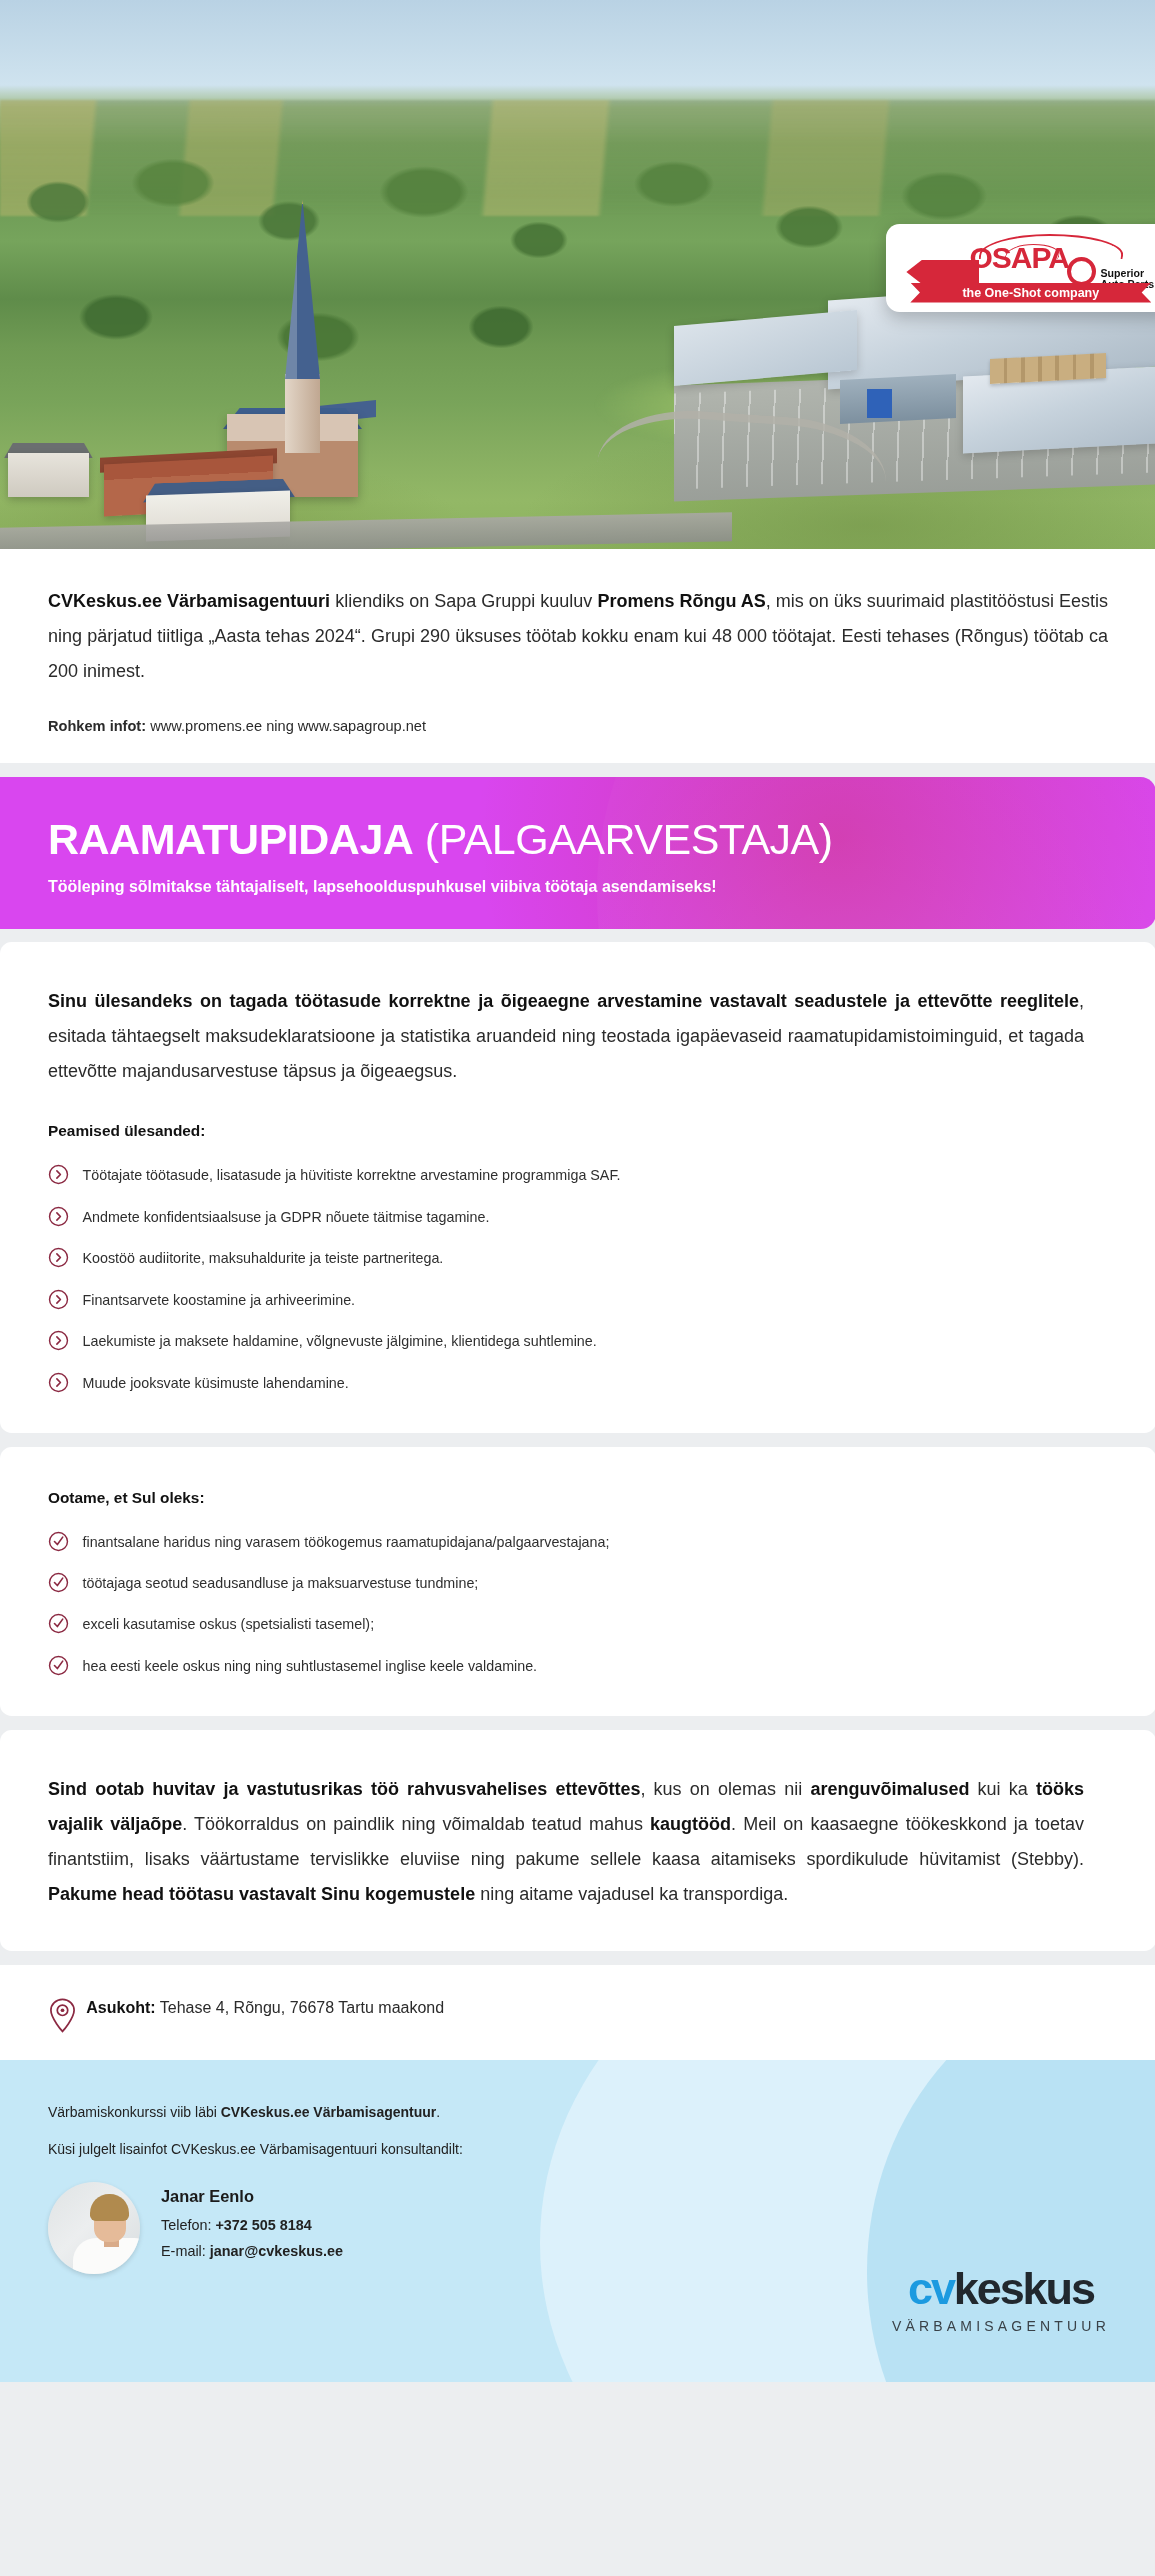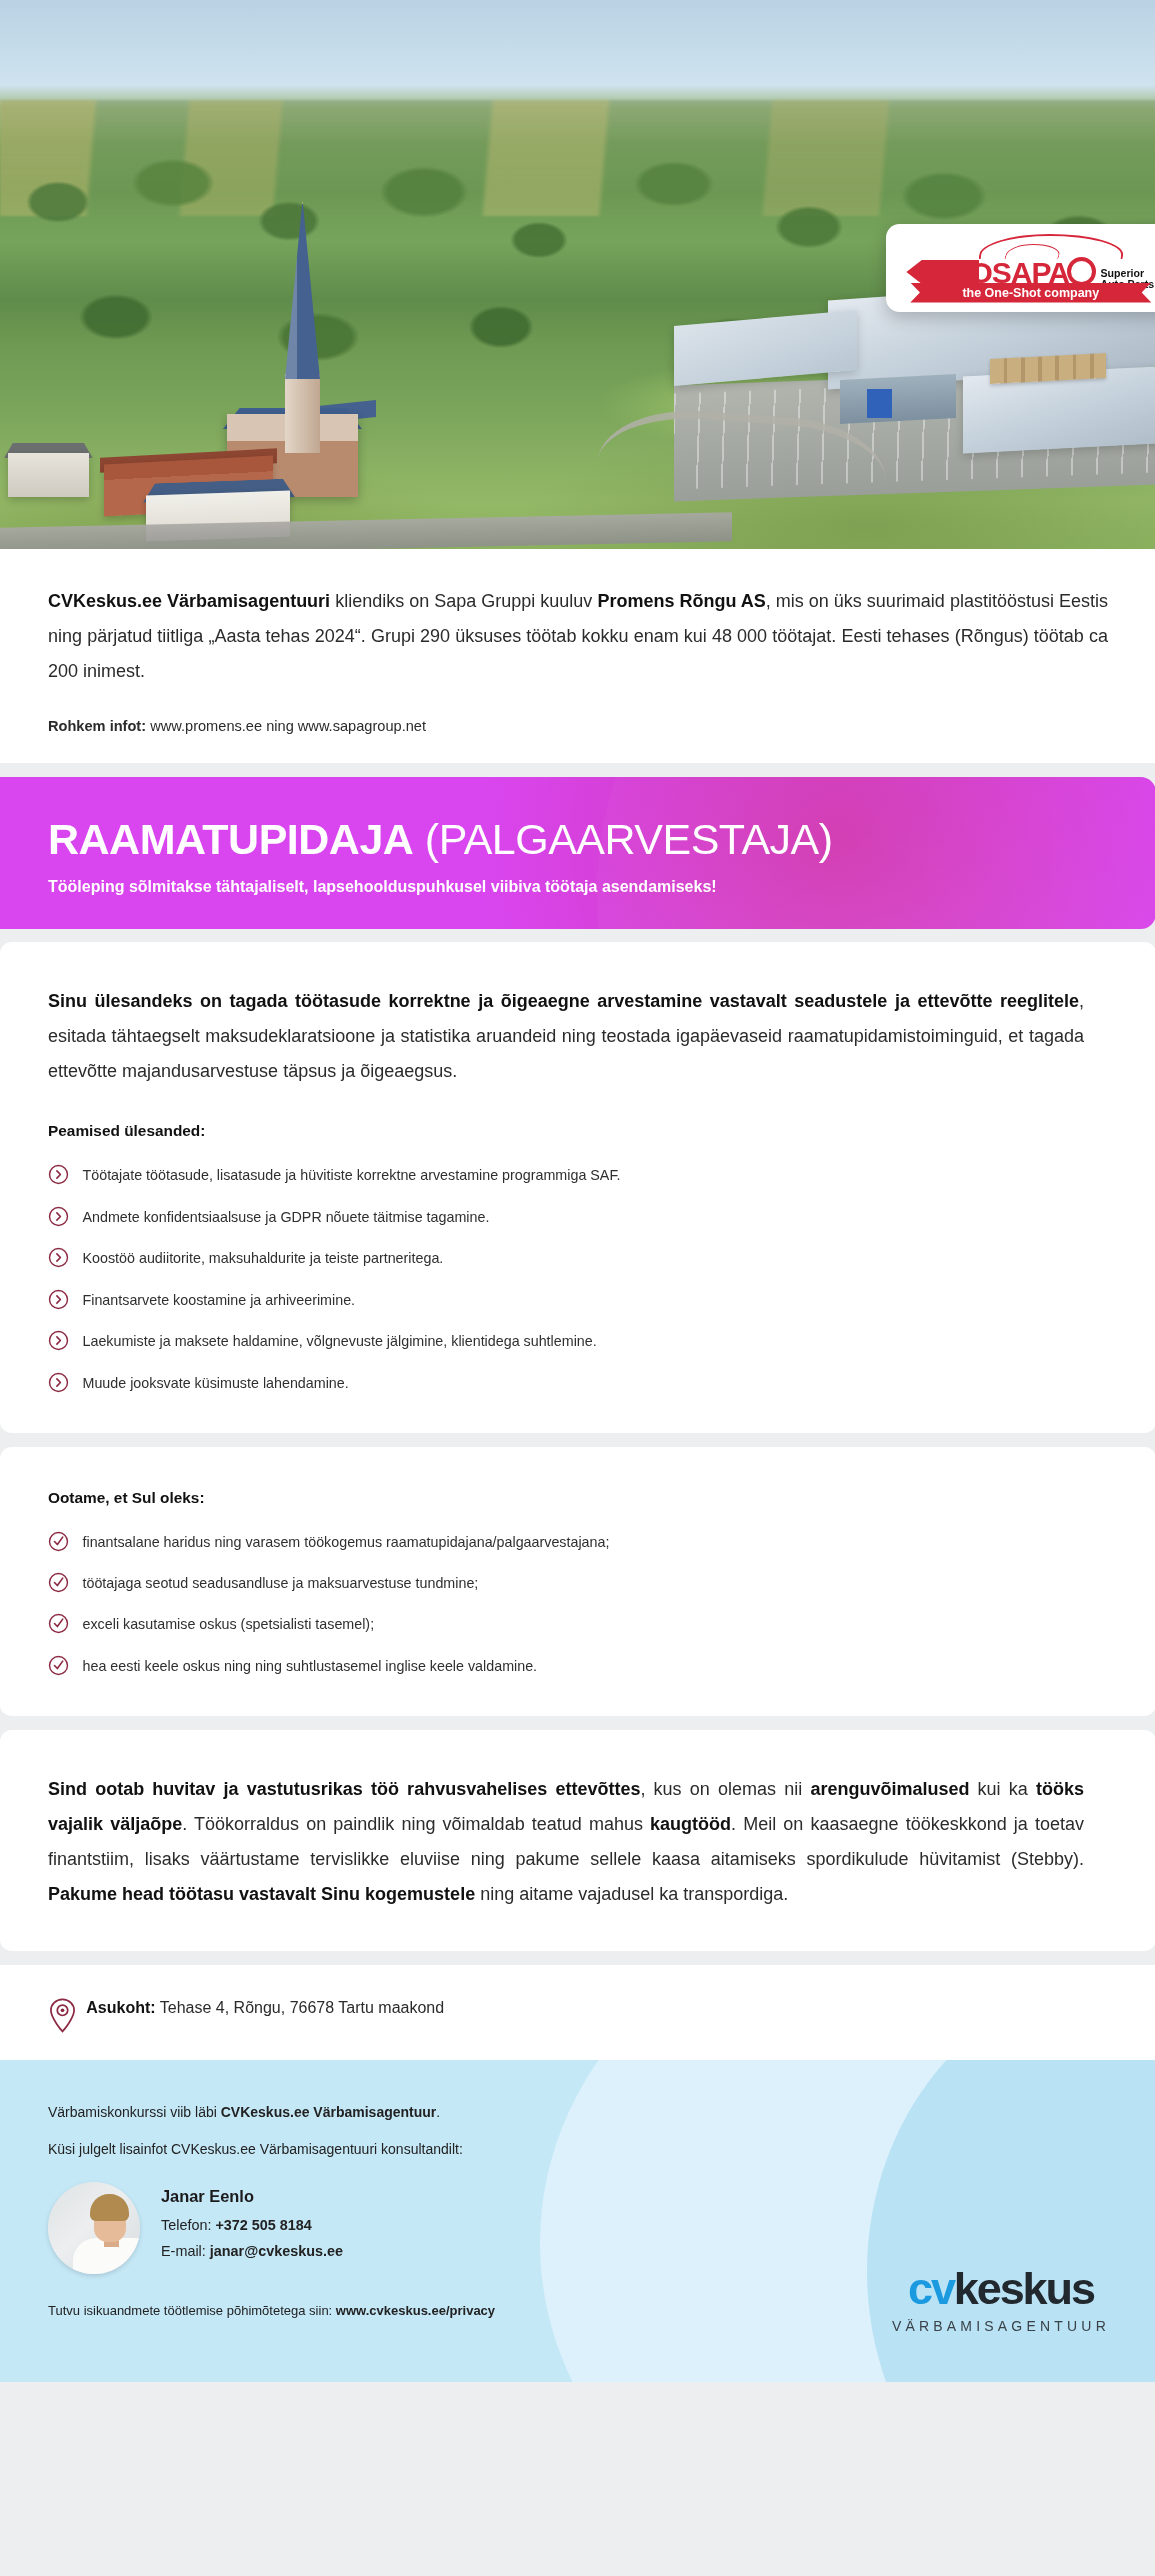--- a/index.html
+++ b/index.html
@@ -210,21 +210,21 @@
     content:""; position:absolute; left:25px; top:7.7px; width:52px; height:13.5px;
     border:1.9px solid #d6273a; border-bottom:none; border-radius: 60% 70% 0 0 / 100% 100% 0 0;
     transform: skewX(-10deg);
   }
   .osapa-arrow {
     position: absolute; left: 1.9px; top: 27px; width: 73px; height: 25px;
     background: #d6273a;
     clip-path: polygon(0 50%, 22% 0, 100% 0, 100% 100%, 22% 100%);
   }
   .osapa-word {
-    position: absolute; left: 65px; top: 23px;
+    position: absolute; left: 65px; top: 8px;
     font-size: 30px; font-weight: bold; color: #d6273a;
     letter-spacing: -1px; font-family: "Liberation Sans", sans-serif;
   }
   .osapa-ring {
     position: absolute; width: 29px; height: 29px; border: 4.8px solid #d6273a;
     border-radius: 50%;
   }
   .osapa-ring.r1 { left: 162px; top: 24px; }
   .osapa-tag {
     position: absolute; left: 196px; top: 35px;
@@ -612,23 +612,20 @@
           <div class="c-name">Janar Eenlo</div>
           <div class="c-row">
             <span>Telefon: </span><b>+372 505 8184</b>
           </div>
           <div class="c-row">
             <span>E-mail: </span><b>janar@cvkeskus.ee</b>
           </div>
         </div>
       </div>
 
-      <div class="privacy">
-        <span>Tutvu isikuandmete töötlemise põhimõtetega siin: </span><b>www.cvkeskus.ee/privacy</b>
-      </div>
     </div>
 
     <div class="cv-logo">
       <div class="cv-word">
         <span class="cv">cv</span><span class="ks">keskus</span>
       </div>
       <div class="cv-sub">VÄRBAMISAGENTUUR</div>
     </div>
   </div>
 

